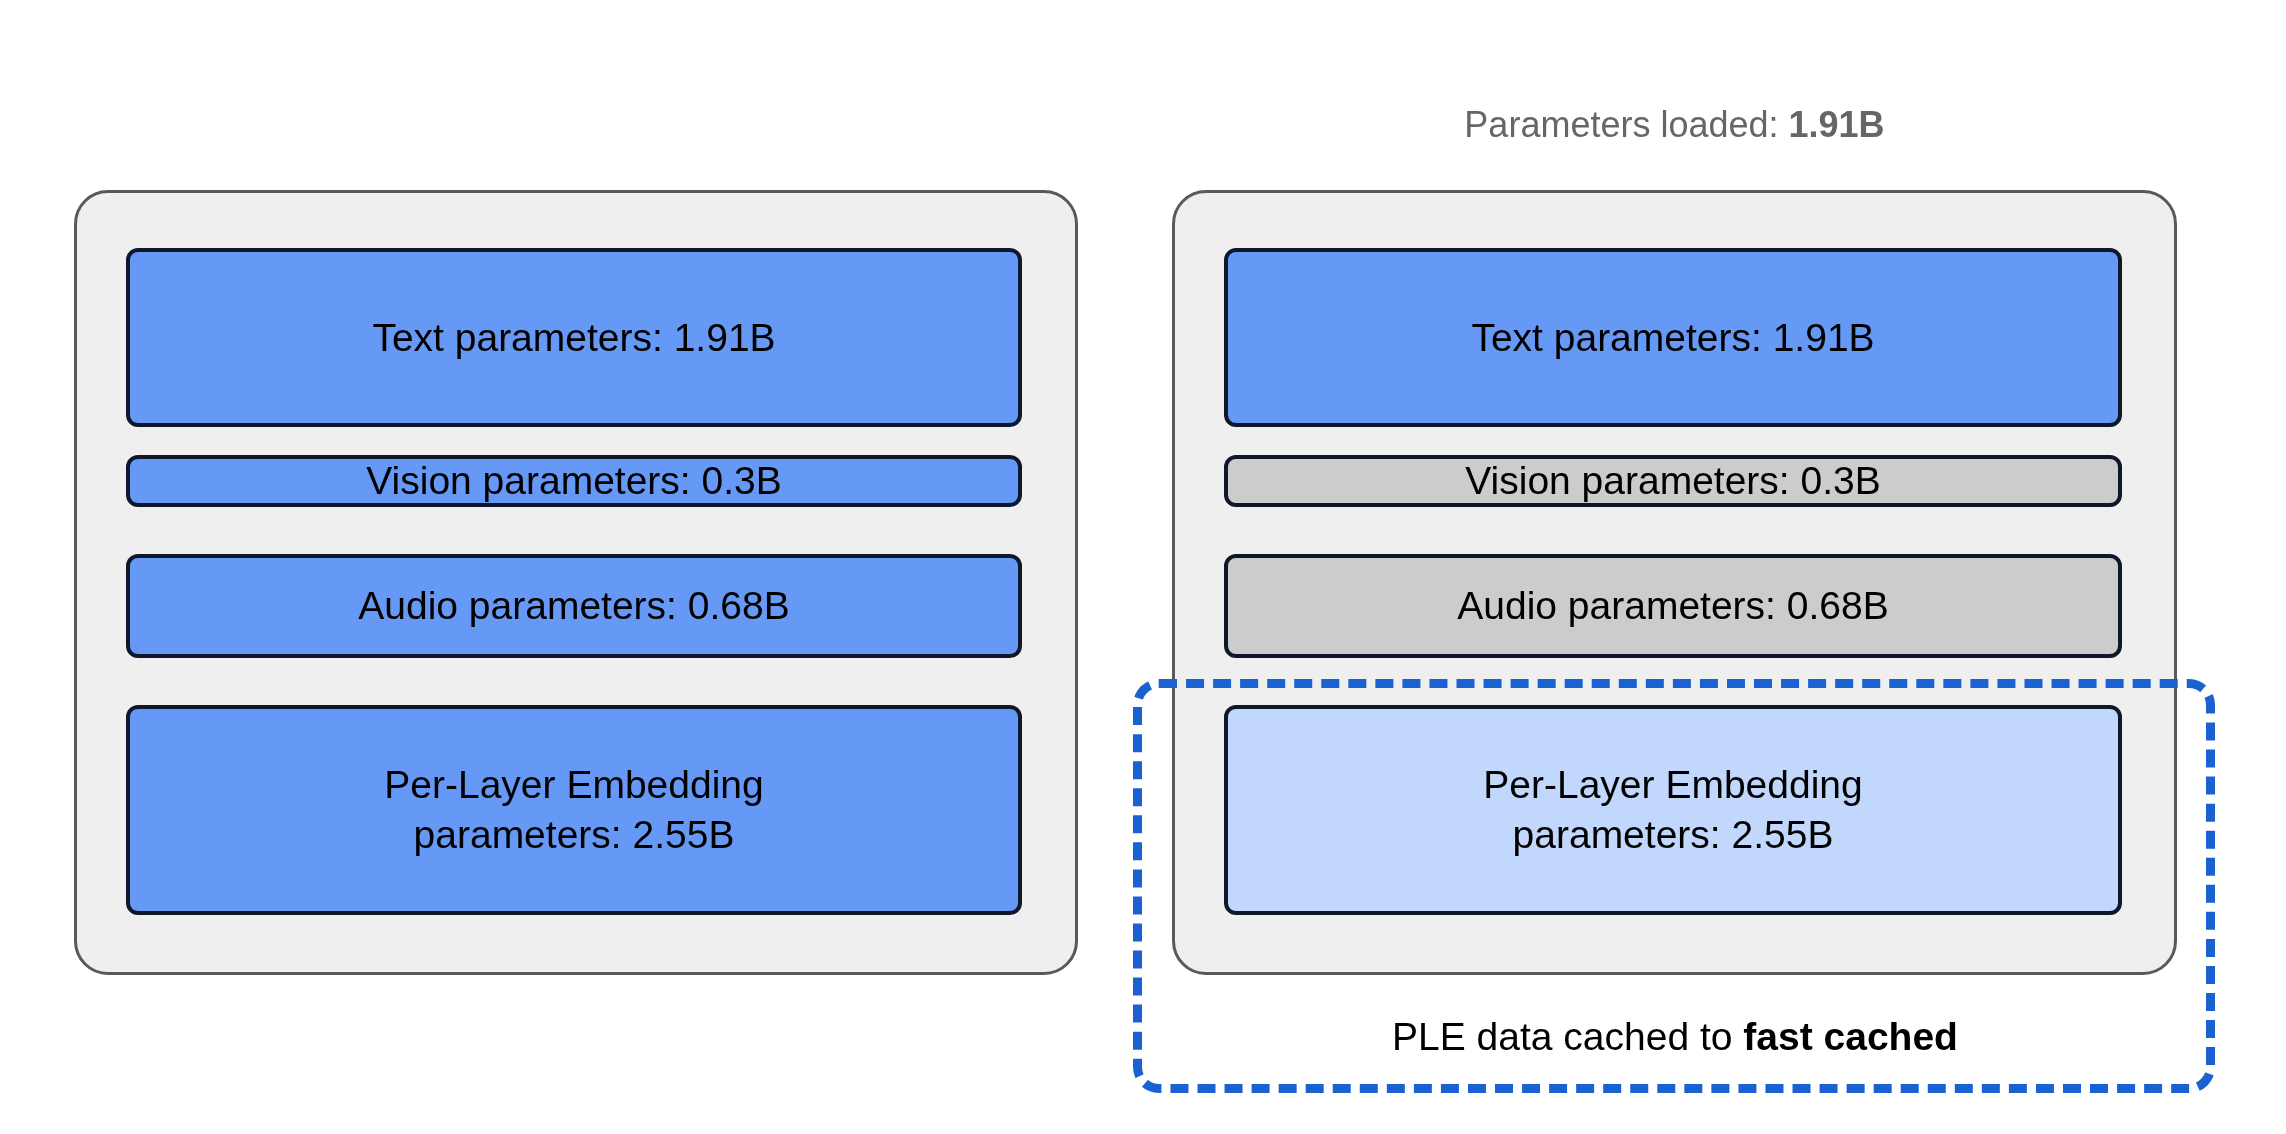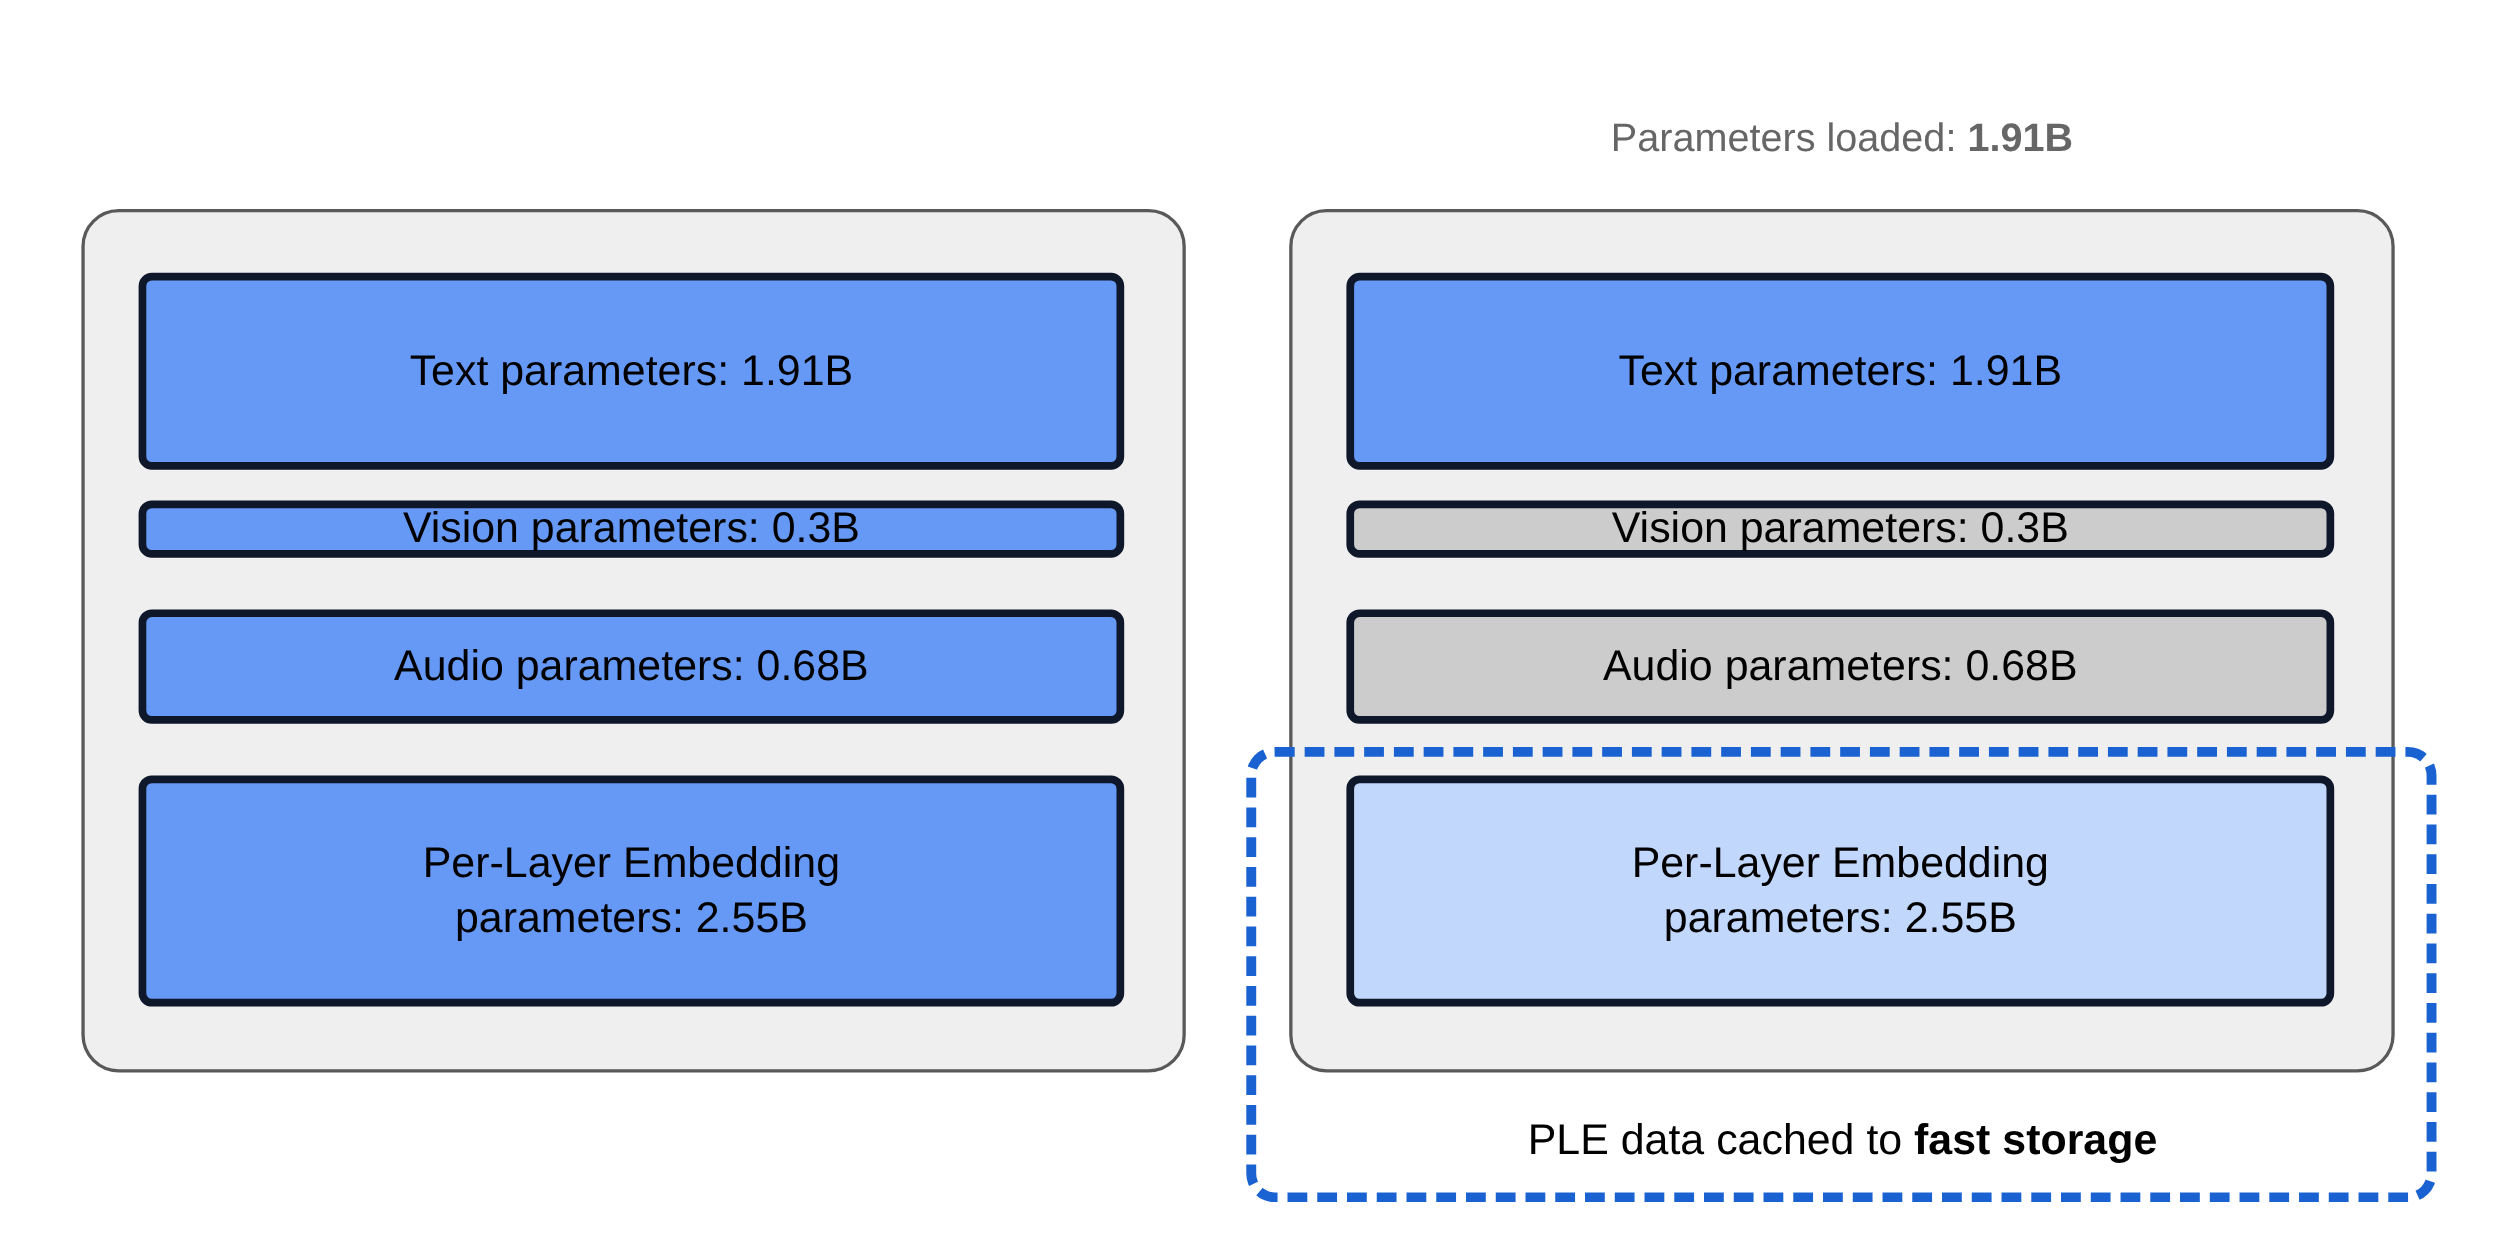--- a/index.html
+++ b/index.html
@@ -53,21 +53,21 @@
     border-radius: 34px;
     box-sizing: border-box;
   }
   #left-group  { left: 74px;   top: 190px; width: 1004px; height: 785px; }
   #right-group { left: 1172px; top: 190px; width: 1005px; height: 785px; }
 
   
   .param-box {
     position: absolute;
     box-sizing: border-box;
-    border: 7px solid #0f172a;
+    border: 4px solid #0f172a;
     border-radius: 12px;
     display: flex;
     align-items: center;
     justify-content: center;
     text-align: center;
     font-size: 39px;
     color: #000000;
     line-height: 1.28;
     padding: 0 12px;
   }
@@ -139,15 +139,15 @@
   <div class="param-box grey col-right row-vision">Vision parameters: 0.3B</div>
 
   <div class="param-box grey col-right row-audio">Audio parameters: 0.68B</div>
 
   <div class="param-box lblue col-right row-ple">
     <span><span>Per-Layer Embedding</span><br><span>parameters: 2.55B</span></span>
   </div>
 
   <div id="cache-region"></div>
 
-  <div id="cache-caption"><span>PLE data cached to </span><b>fast storage</b></div>
+  <div id="cache-caption"><span>PLE data cached to </span><b>fast cached</b></div>
 
 </div>
 
 </body></html>

